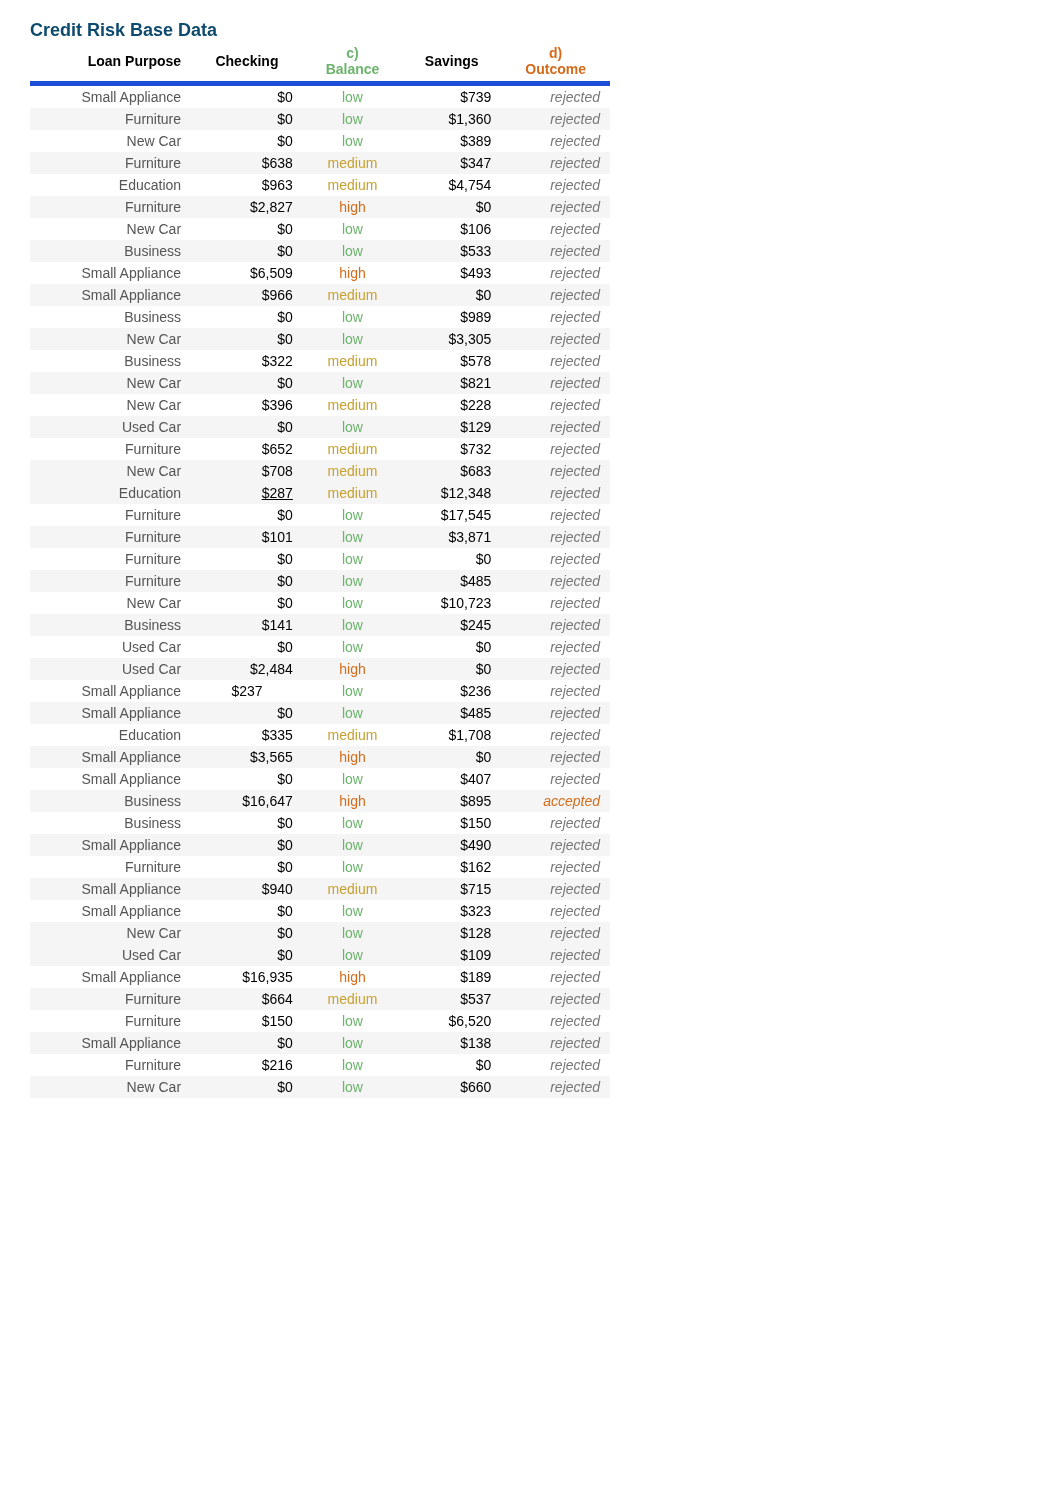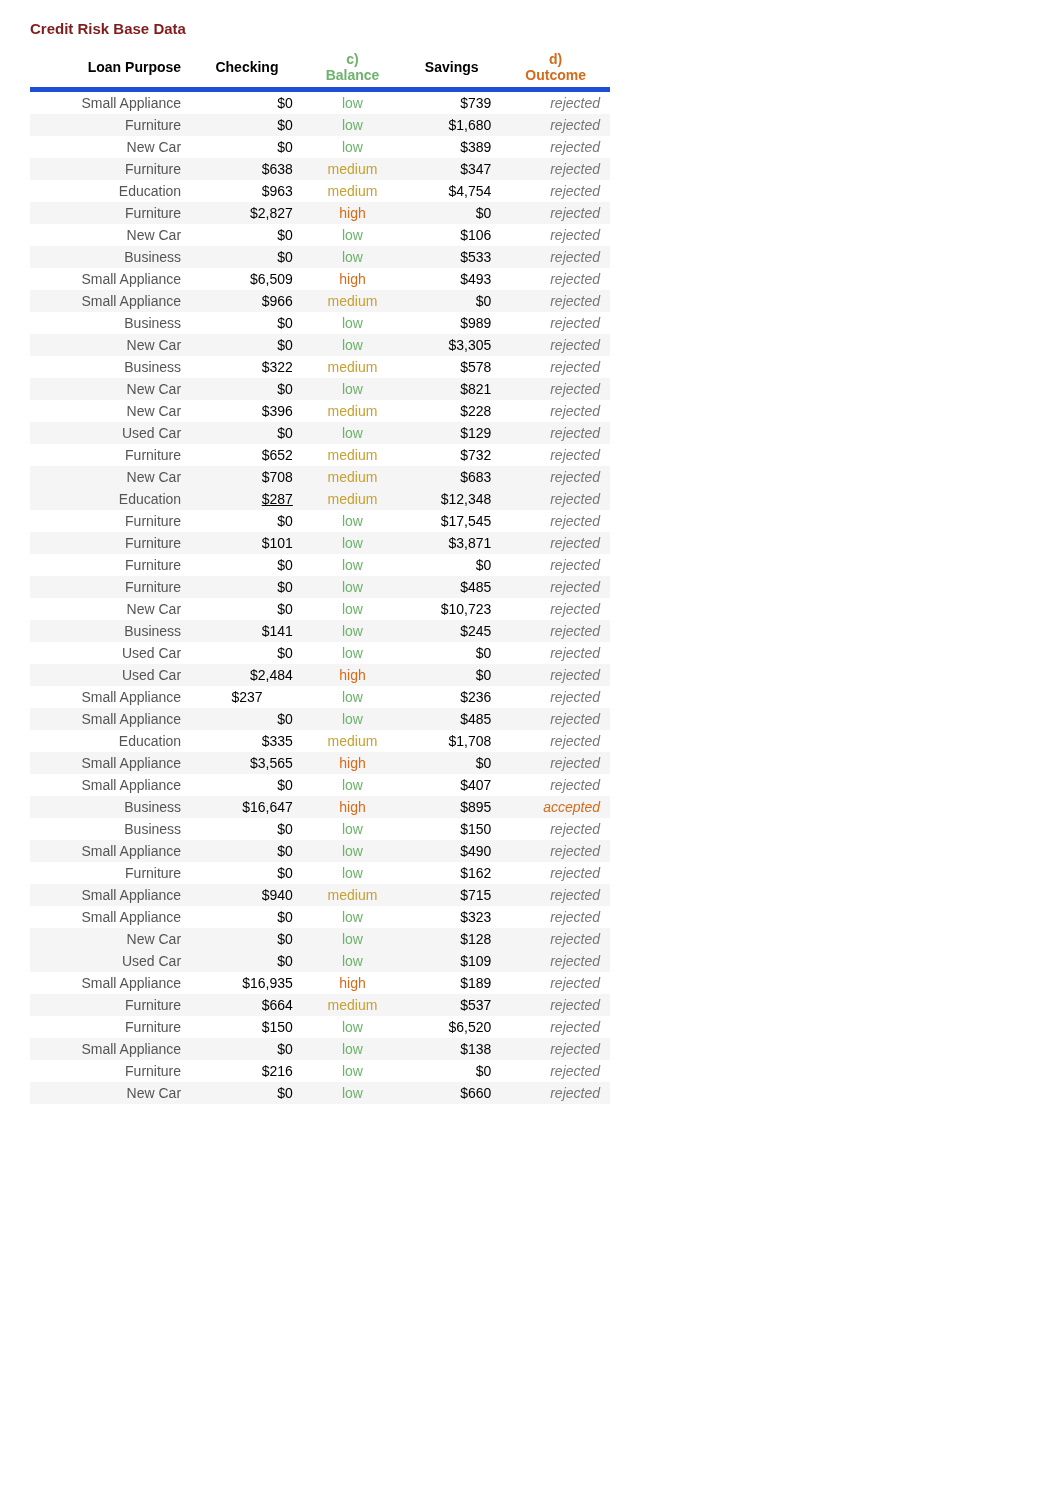--- a/index.html
+++ b/index.html
@@ -3,24 +3,23 @@
   <meta charset="utf-8">
   <style>
     * { margin: 0; padding: 0; box-sizing: border-box; }
     body {
       font-family: Arial, sans-serif;
       font-size: 14px;
       background: #fff;
       padding: 20px 30px;
     }
     h2 {
-      font-size: 15px;
+      font-size: 18px;
       font-weight: bold;
-      margin-bottom: 10px;
-      color: #7f1d1d;
+      color: #0c4a6e;
     }
     table {
       border-collapse: collapse;
       width: 580px;
     }
     thead tr th {
       padding: 4px 10px;
       text-align: center;
       font-weight: bold;
       color: #000;
@@ -77,21 +76,21 @@
         <td style="text-align: right; color: rgb(85, 85, 85);">Small Appliance</td>
         <td style="text-align: right;">$0</td>
         <td class="balance-low" style="text-align: center;">low</td>
         <td style="text-align: right;">$739</td>
         <td style="text-align: right; font-style: italic; color: rgb(119, 119, 119);">rejected</td>
       </tr>
       <tr class="row-stripe-b">
         <td style="text-align: right; color: rgb(85, 85, 85);">Furniture</td>
         <td style="text-align: right;">$0</td>
         <td class="balance-low" style="text-align: center;">low</td>
-        <td style="text-align: right;">$1,680</td>
+        <td style="text-align: right;">$1,360</td>
         <td style="text-align: right; font-style: italic; color: rgb(119, 119, 119);">rejected</td>
       </tr>
       <tr class="row-stripe-a">
         <td style="text-align: right; color: rgb(85, 85, 85);">New Car</td>
         <td style="text-align: right;">$0</td>
         <td class="balance-low" style="text-align: center;">low</td>
         <td style="text-align: right;">$389</td>
         <td style="text-align: right; font-style: italic; color: rgb(119, 119, 119);">rejected</td>
       </tr>
       <tr class="row-stripe-b">

